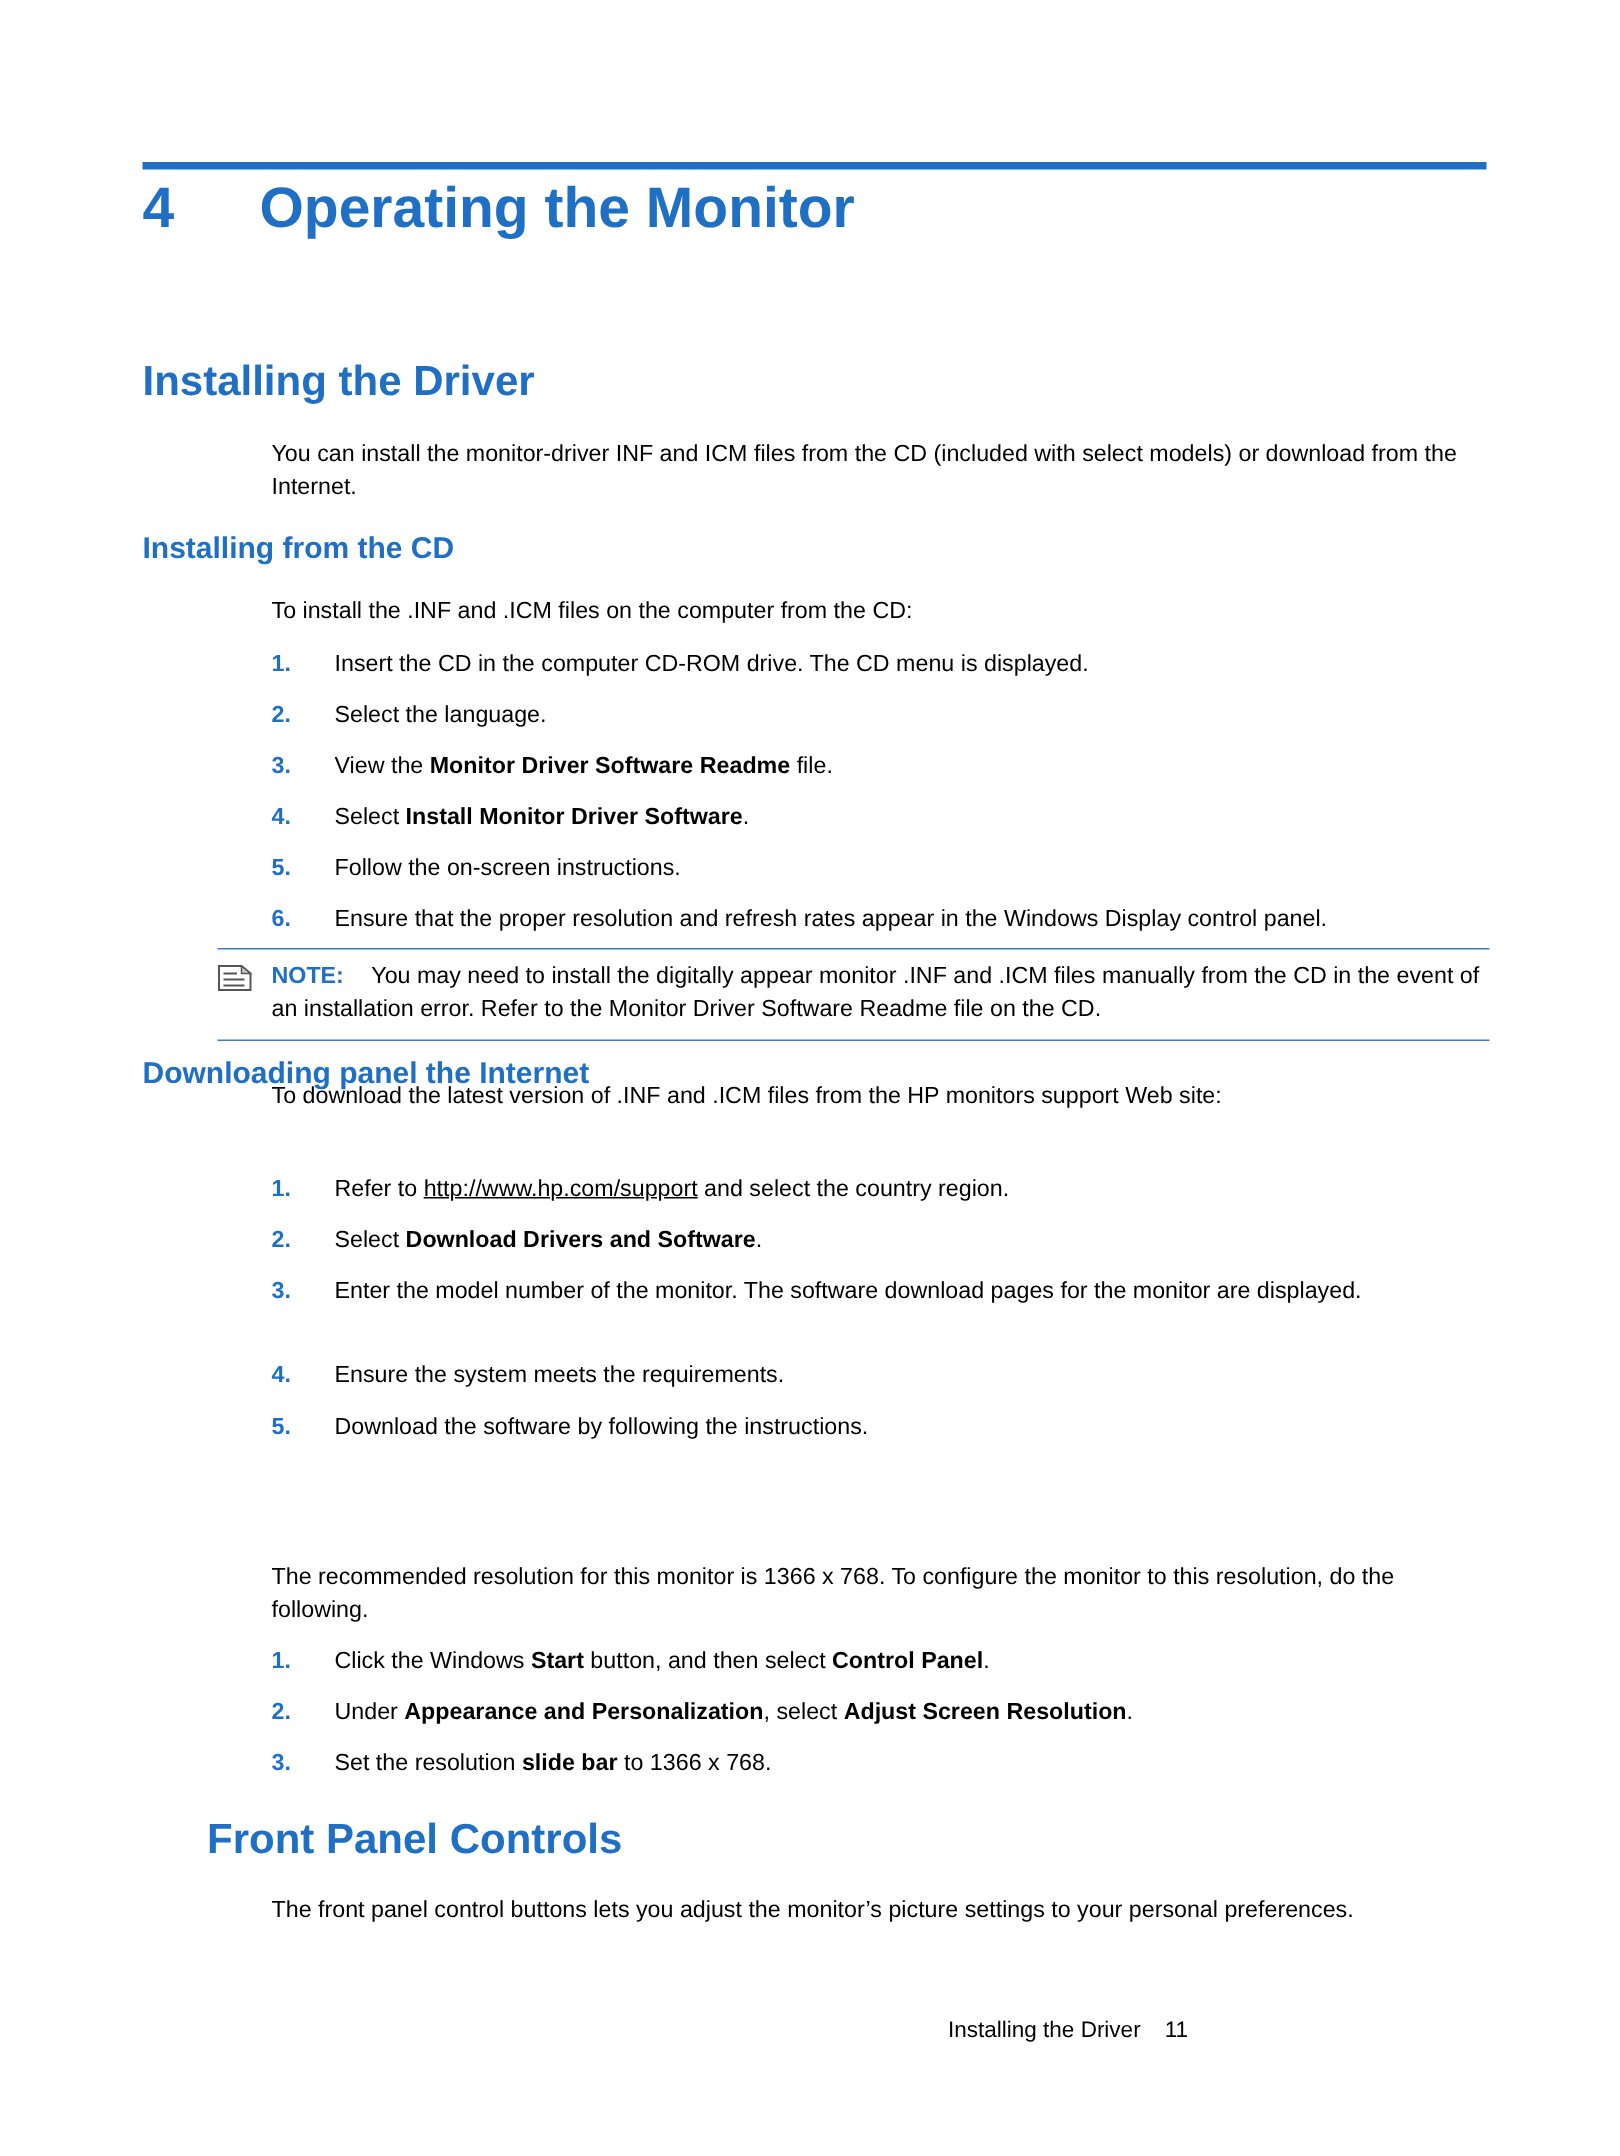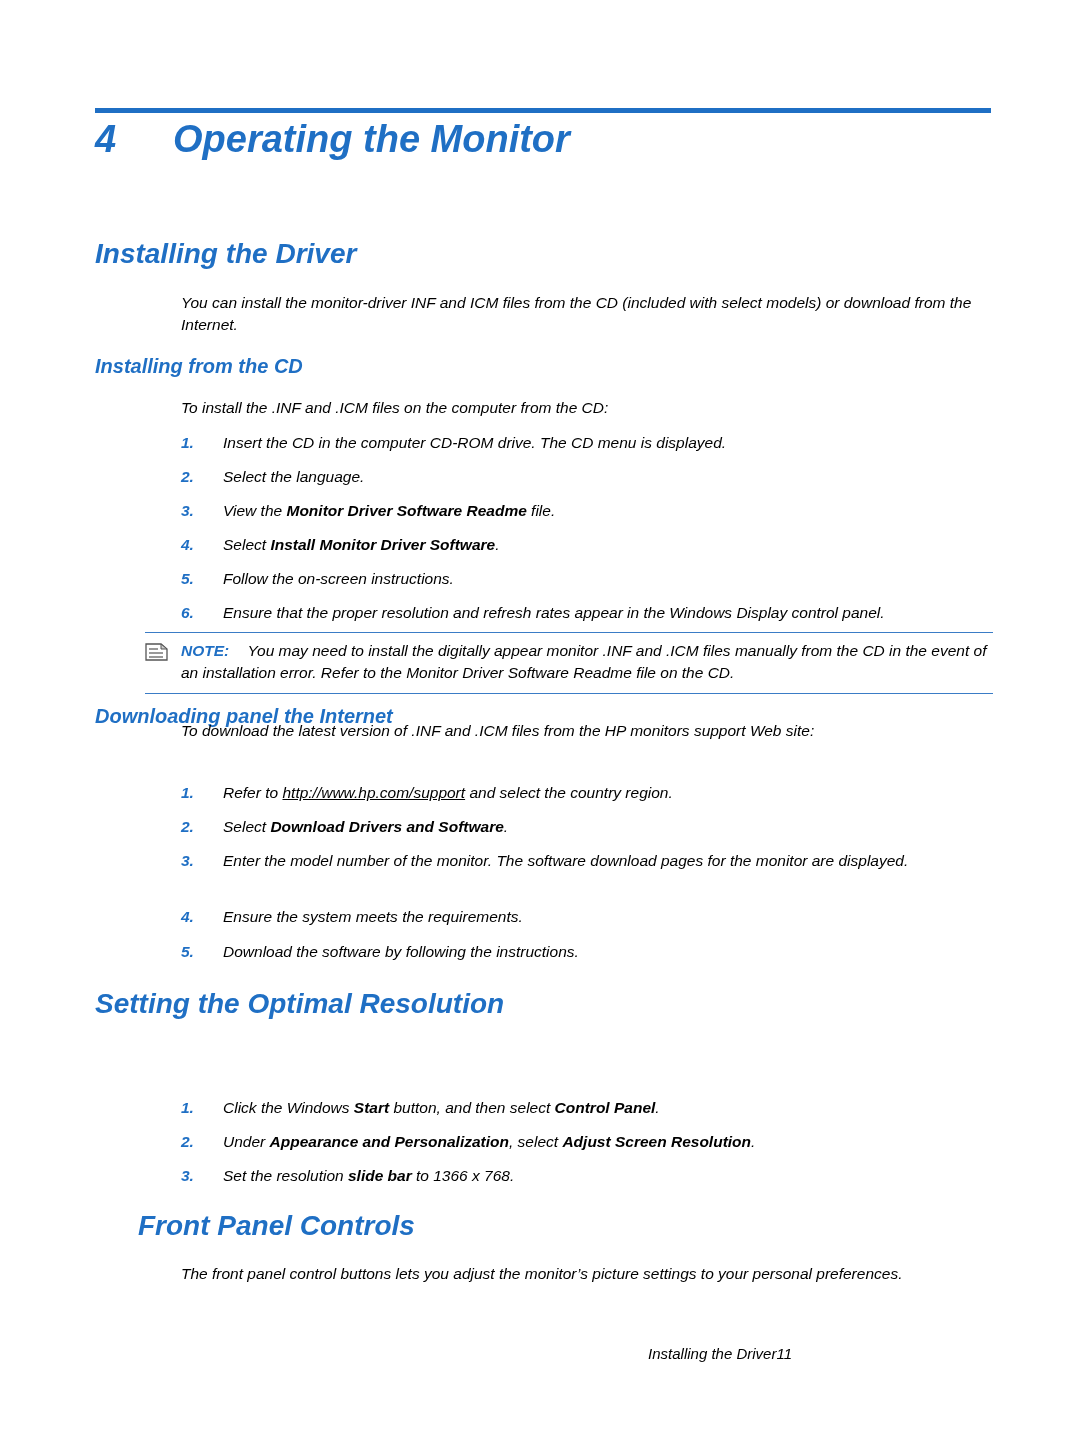--- a/index.html
+++ b/index.html
@@ -13,21 +13,20 @@
     font-family: "Liberation Sans", sans-serif;
     color: #000000;
     position: relative;
     overflow: hidden;
   }
   .page {
     position: relative;
     width: 880px;
     height: 1437px;
     box-sizing: border-box;
-    font-style: italic;
   }
 
   
   .chapter-rule {
     position: absolute;
     left: 95px;
     top: 108px;
     width: 896px;
     height: 5px;
     background: #1f6fc4;
@@ -136,20 +135,21 @@
   .footer {
     position: absolute;
     right: 88px;
     top: 1345px;
     font-size: 15px;
     color: #000000;
     white-space: nowrap;
   }
   .footer .pg {
     display: inline-block;
+    margin-left: 16px;
   }
 </style>
 </head>
 <body>
 
 <div class="page">
 
   <div class="chapter-rule"></div>
 
   <div class="chapter-title">
@@ -222,21 +222,21 @@
   </div>
   <div class="li" style="top:906px;">
     <span class="marker">4.</span>
     <span class="txt">Ensure the system meets the requirements.</span>
   </div>
   <div class="li" style="top:941px;">
     <span class="marker">5.</span>
     <span class="txt">Download the software by following the instructions.</span>
   </div>
 
-  <div class="h1" style="top:988px;">Setting the Optimal Resolution</div>
+  <div class="para" style="top:1041px;">The recommended resolution for this monitor is 1366 x 768. To configure the monitor to this resolution, do the following.</div>
 
   <div class="li" style="top:1097px;">
     <span class="marker">1.</span>
     <span class="txt">Click the Windows <b>Start</b> button, and then select <b>Control Panel</b>.</span>
   </div>
   <div class="li" style="top:1131px;">
     <span class="marker">2.</span>
     <span class="txt">Under <b>Appearance and Personalization</b>, select <b>Adjust Screen Resolution</b>.</span>
   </div>
   <div class="li" style="top:1165px;">

